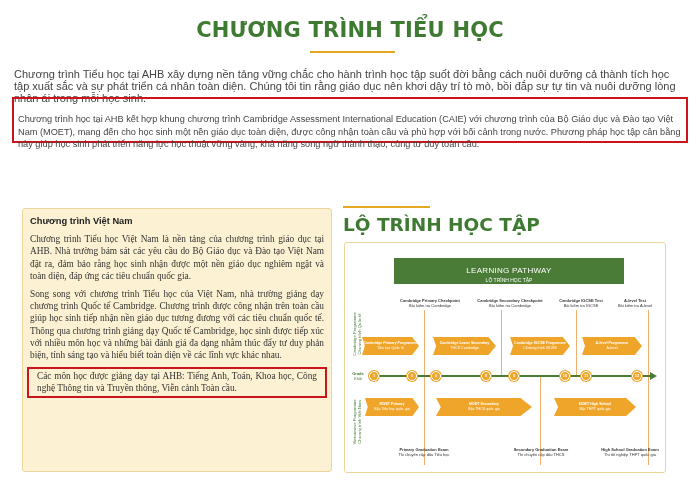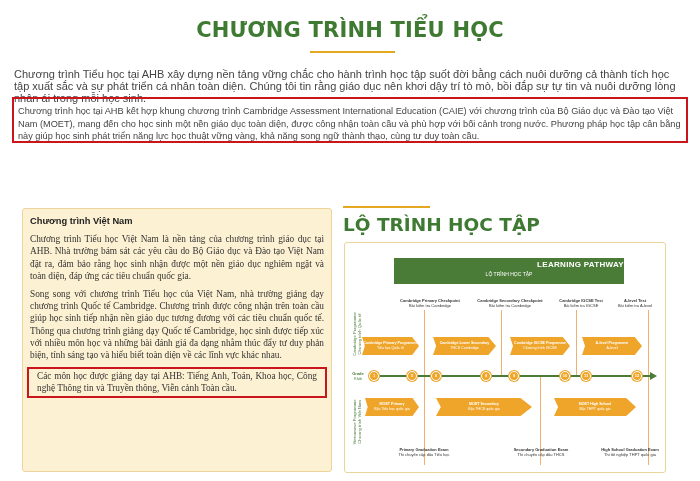--- a/index.html
+++ b/index.html
@@ -13,21 +13,21 @@
   }
   .title-underline {
     position: absolute; top: 51px; left: 310px; width: 85px; height: 2px; background: #e3a81f;
   }
   .intro {
     position: absolute; top: 68px; left: 14px; width: 672px;
     font-size: 11px; line-height: 12px; color: #444;
   }
   .highlight-box {
     position: absolute; top: 97px; left: 12px; width: 676px; height: 46px;
-    border: 2px solid #c9151b; padding: 6px 4px;
+    border: 2px solid #c9151b; padding: 14px 4px;
     font-size: 9.2px; line-height: 12.5px; color: #444;
   }
 
   .left-card {
     position: absolute; top: 208px; left: 22px; width: 310px; height: 264px;
     background: #fdf1d3; border: 1px solid #ecd59a; border-radius: 3px;
     padding: 6px 7px; font-size: 9.3px; line-height: 12.2px; color: #333;
     text-align: justify;
   }
   .left-card .heading { font-weight: bold; font-size: 9.3px; margin-bottom: 6px; color: #222; }
@@ -41,21 +41,21 @@
     font-family: "DejaVu Sans", sans-serif; font-size: 18.5px; font-weight: bold; color: #3f7a32;
   }
   .pathway-frame {
     position: absolute; top: 242px; left: 344px; width: 322px; height: 231px;
     background: #fff; border: 1px solid #ecd59a; border-radius: 3px;
   }
   .pathway-header {
     position: absolute; top: 258px; left: 394px; width: 230px; height: 26px; background: #4a7c37;
     color: #fff; text-align: center;
   }
-  .pathway-header .t1 { font-size: 8px; font-weight: bold; margin-top: 2px; letter-spacing: 0.3px; text-align: right; }
+  .pathway-header .t1 { font-size: 8px; font-weight: normal; margin-top: 8px; letter-spacing: 0.3px; }
   .pathway-header .t2 { font-size: 5px; margin-top: 2px; }
 
   .tiny { font-size: 4px; line-height: 5px; text-align: center; color: #333; position: absolute; }
   .tiny b { font-weight: bold; }
   .vline { position: absolute; width: 1px; background: #f0b070; }
   .arrow-shape {
     position: absolute; height: 18px; background: #eea52a;
     clip-path: polygon(0 0, 88% 0, 100% 50%, 88% 100%, 0 100%, 5% 50%);
     color: #fff; font-size: 3.6px; text-align: center; line-height: 5px; padding-top: 4px;
   }

